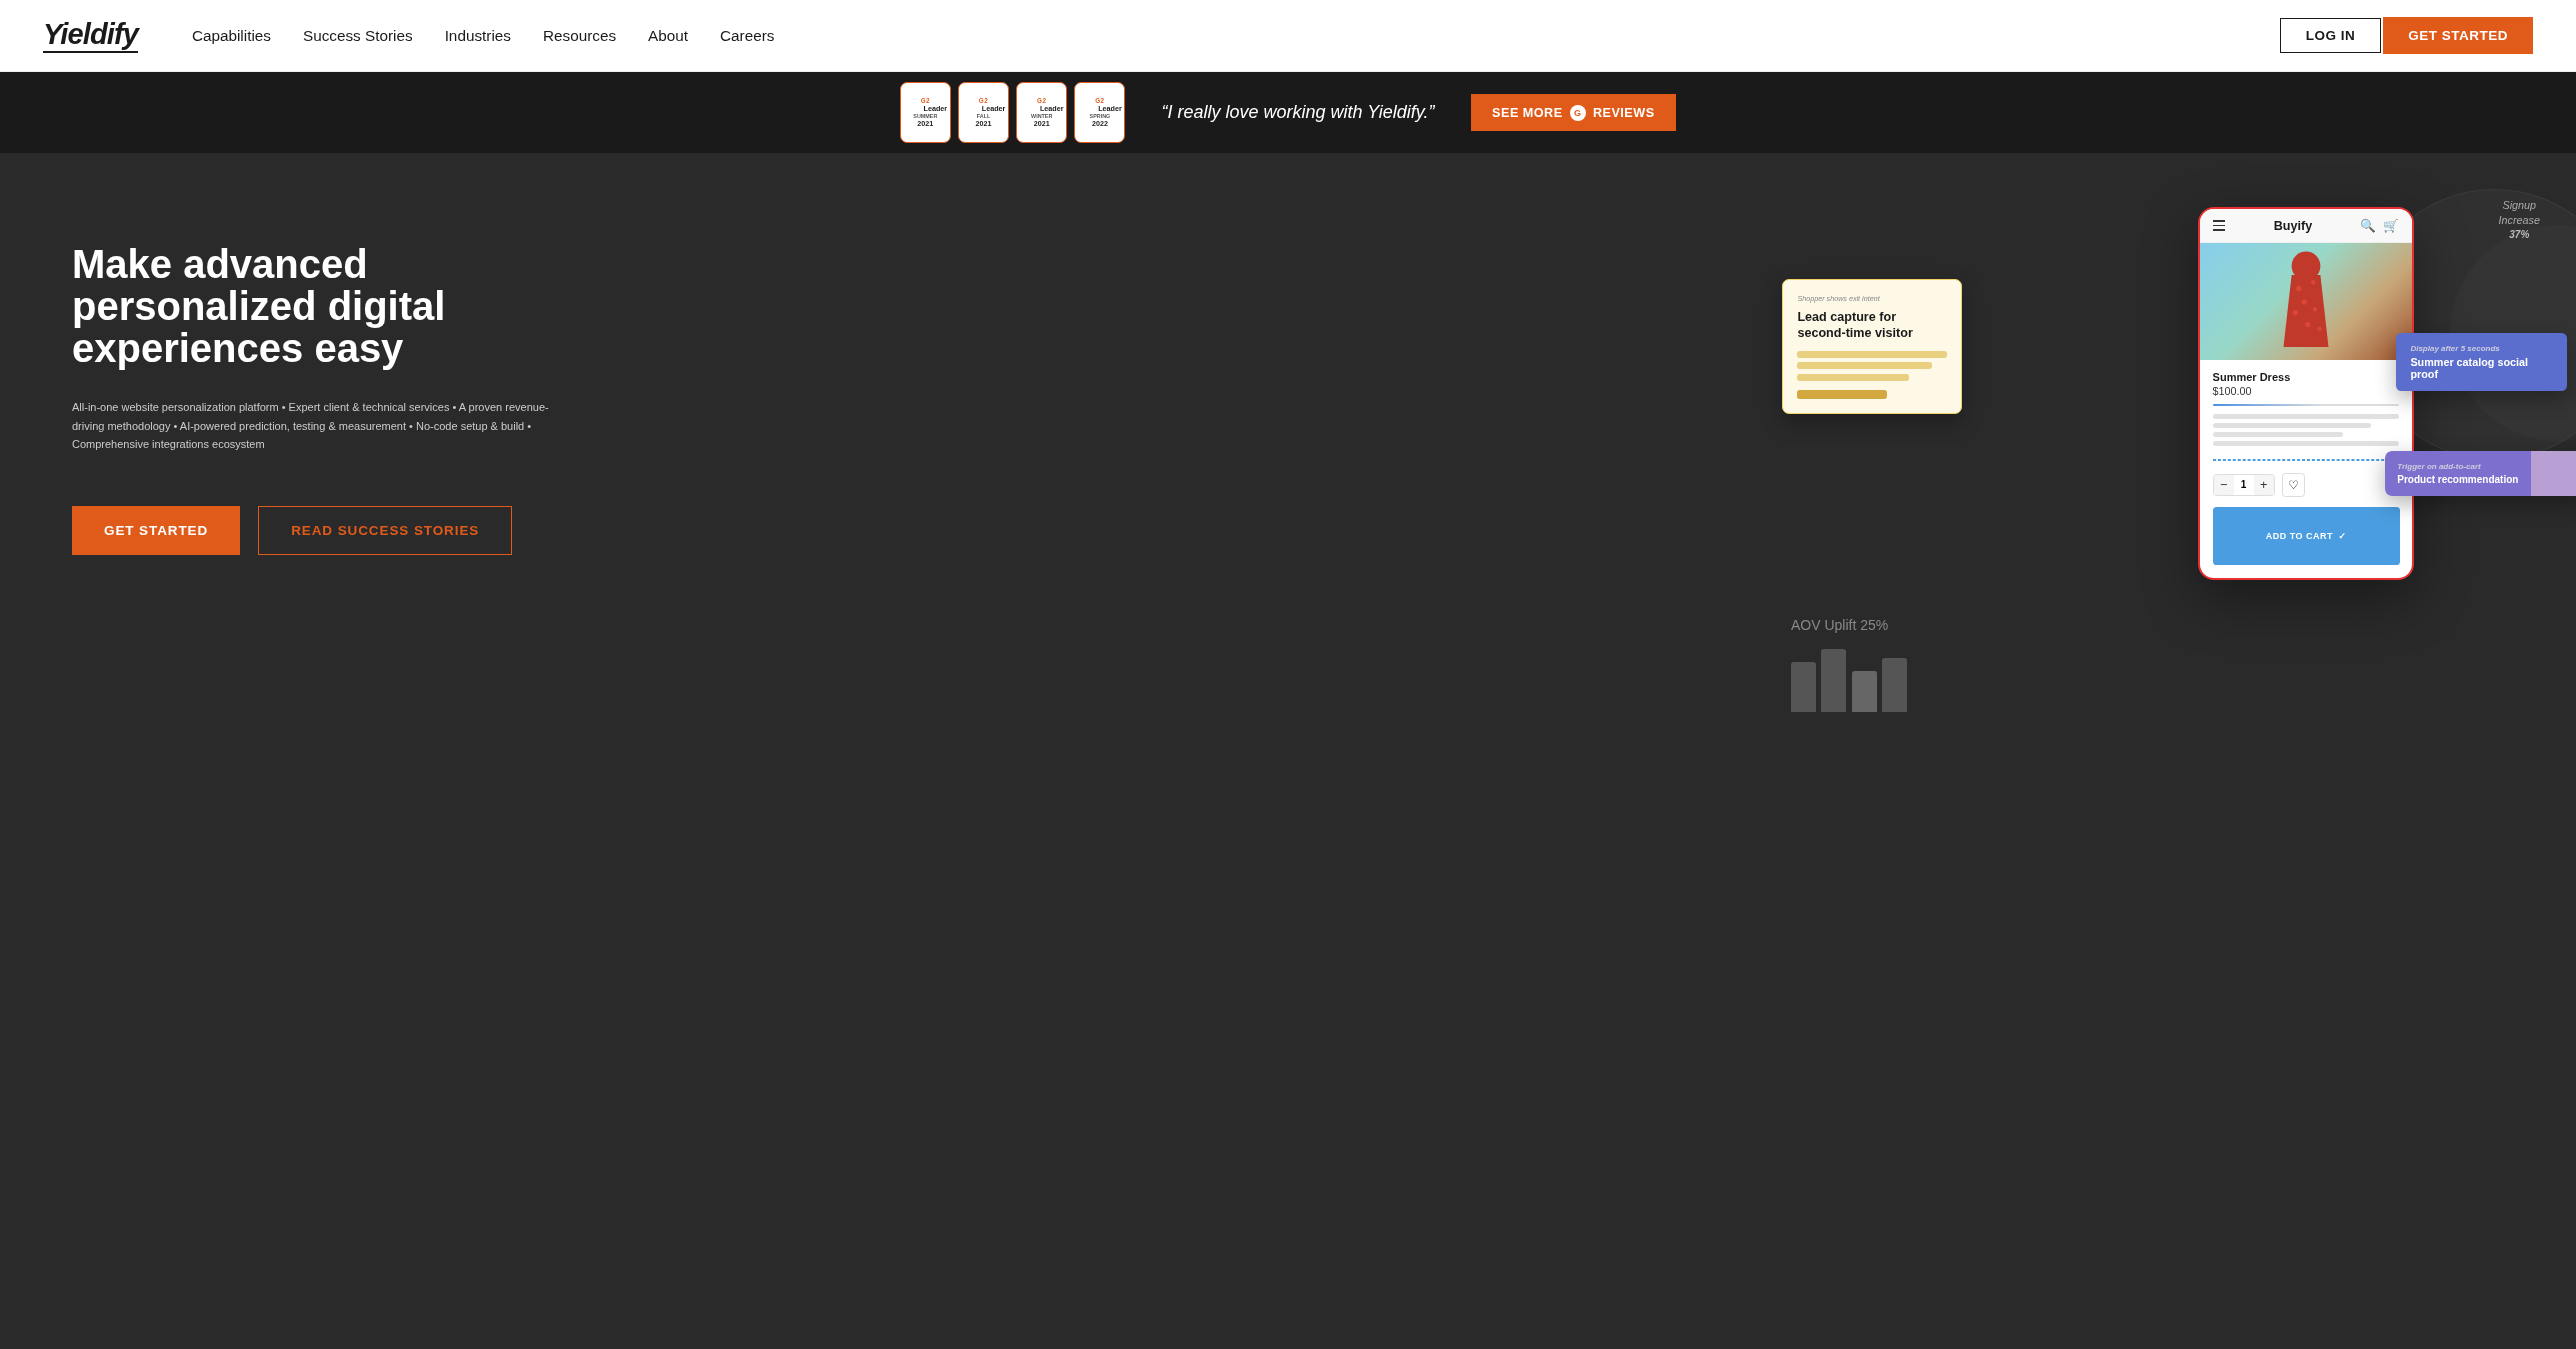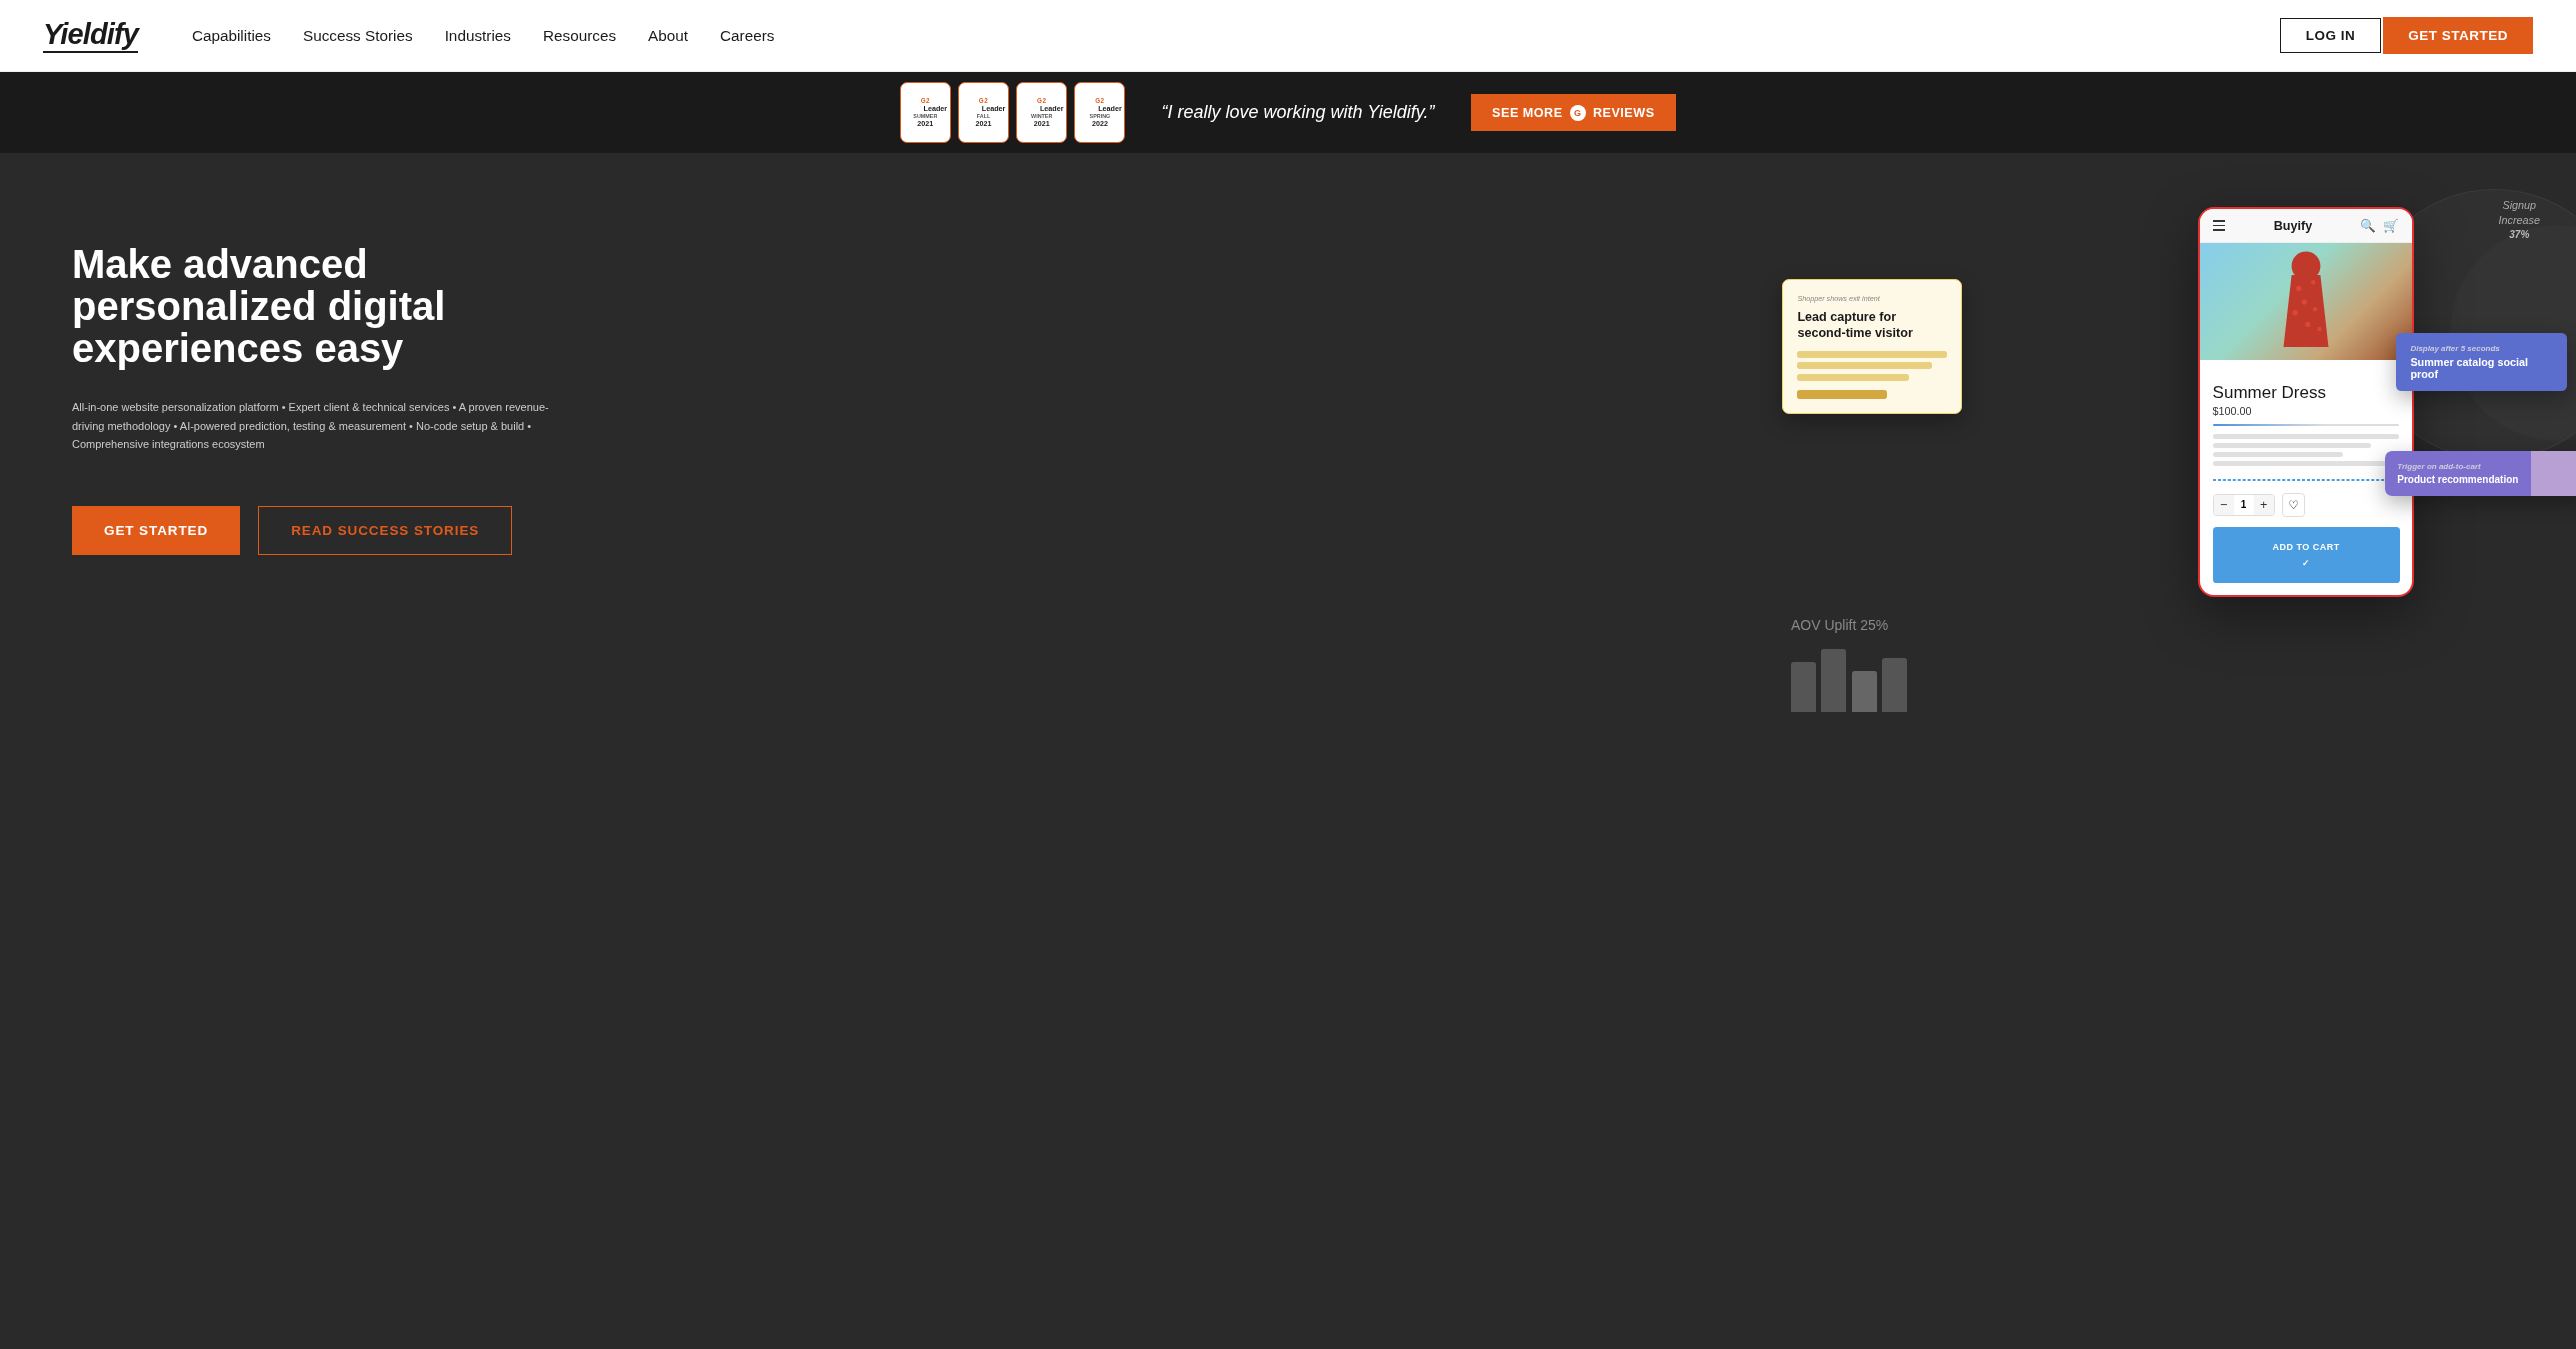--- a/index.html
+++ b/index.html
@@ -262,24 +262,23 @@
       position: relative;
       overflow: hidden;
       display: flex;
       align-items: center;
       justify-content: center;
     }
     .phone-product-info {
       padding: 10.8px 12.6px 5.4px;
     }
     .product-name {
-      font-size: 17px;
-      font-weight: 400;
-      color: #1a1a1a;
-      margin-top: 12px;
+      font-size: 11px;
+      font-weight: 700;
+      color: #1a1a1a;
     }
     .product-price {
       font-size: 10.8px;
       color: #333;
       margin-top: 1.8px;
     }
     .product-color-bar {
       height: 2.7px;
       background: linear-gradient(90deg, #4a90e2 0%, #ddd 60%);
       margin: 7.2px 0;
@@ -340,32 +339,31 @@
       align-items: center;
       justify-content: center;
       font-size: 11.7px;
     }
     .add-to-cart-btn {
       margin: 5.4px 12.6px 12.6px;
       background: #4a9de0;
       color: #fff;
       border: none;
       border-radius: 3.6px;
-      padding: 15px;
+      padding: 24px;
       font-size: 9px;
       font-weight: 700;
       width: calc(100% - 25px);
       text-align: center;
       letter-spacing: 0.5px;
       cursor: pointer;
       display: flex;
       align-items: center;
       justify-content: center;
       gap: 5.4px;
-      flex-direction: column;
     }
     .cart-dashed-border {
       border: 1.8px dashed #4a9de0;
       margin: 0 12.6px 7.2px;
       height: 1.8px;
     }
 
     
     .float-card {
       position: absolute;

